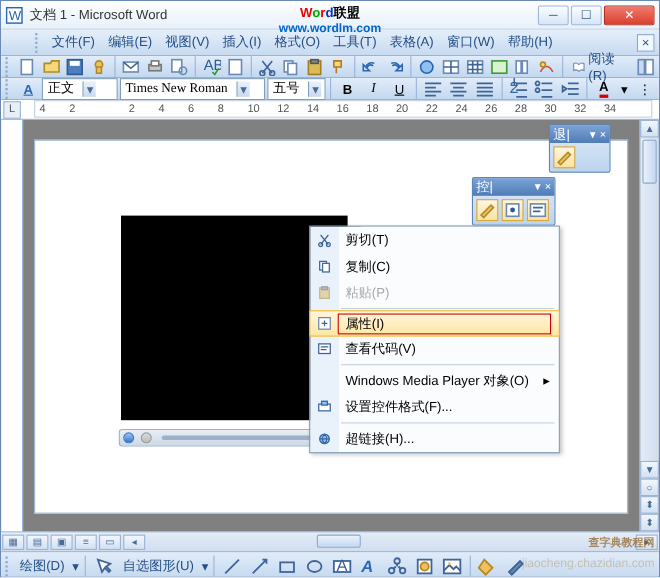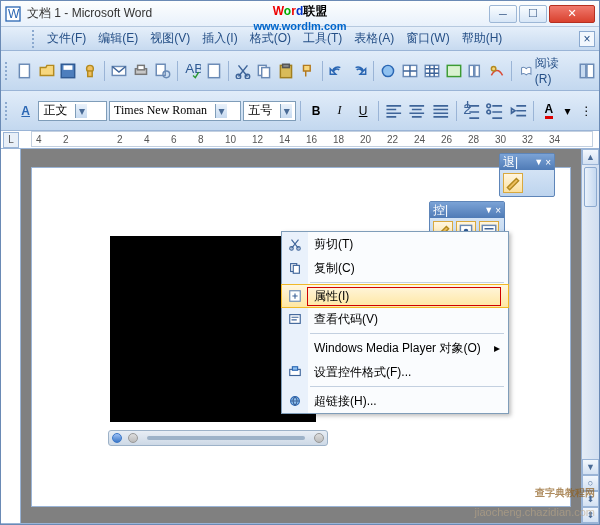--- a/index.html
+++ b/index.html
@@ -20,21 +20,21 @@
 .winbtn { width: 28px; height: 18px; border: 1px solid #9db7d6; background: linear-gradient(#fafdff,#d7e6f7); border-radius: 2px; display: flex; align-items: center; justify-content: center; font-size: 11px; color: #3a5b88; cursor: pointer; }
 .winbtn.close { background: linear-gradient(#f07a6e,#d9412e); border-color: #b52f20; color: #fff; width: 46px; }
 
 
 .menubar { height: 24px; background: linear-gradient(#e5effa,#c7daf0); border-bottom: 1px solid #9ab4d6; display: flex; align-items: center; padding-left: 28px; }
 .menubar .grip { width: 6px; height: 18px; margin: 0 3px; border-left: 2px dotted #8ba9cf; }
 .menubar .menuitem { padding: 2px 6px; color: #254f86; cursor: default; }
 .help-q { margin-left: auto; margin-right: 4px; width: 16px; height: 16px; border: 1px solid #8ba9cf; background: #f2f7fd; text-align: center; line-height: 14px; color: #254f86; }
 
 
-.toolbar { height: 40px; background: linear-gradient(#e1ecf9,#c3d8ef); border-bottom: 1px solid #9ab4d6; display: flex; align-items: center; padding: 0 2px; gap: 2px; }
+.toolbar { height: 20px; background: linear-gradient(#e1ecf9,#c3d8ef); border-bottom: 1px solid #9ab4d6; display: flex; align-items: center; padding: 0 2px; gap: 2px; }
 .tbtn { width: 22px; height: 22px; border: 1px solid transparent; display: flex; align-items: center; justify-content: center; cursor: pointer; }
 .sep { width: 1px; height: 20px; background: #9ab4d6; margin: 0 2px; }
 .combo { height: 20px; background: #fff; border: 1px solid #7f9db9; display: flex; align-items: center; padding: 0 4px; gap: 4px; }
 .combo .dd { width: 12px; text-align: center; color: #4a6b96; background: linear-gradient(#eaf2fb,#c7daf0); margin: -1px -4px -1px 4px; padding: 0 2px; border-left: 1px solid #7f9db9; }
 .readbtn { display: flex; align-items: center; gap: 2px; padding: 0 4px; color: #254f86; }
 
 
 .ruler { height: 18px; background: #fff; border-bottom: 1px solid #9ab4d6; position: relative; display: flex; align-items: center; }
 .ruler .rmark { position: absolute; top: 2px; font-size: 10px; color: #555; }
 .ruler .box { width: 16px; height: 16px; border: 1px solid #9ab4d6; background: #e8eff8; margin-left: 2px; text-align: center; line-height: 14px; font-size: 10px; color: #555;}
@@ -53,21 +53,21 @@
 
 
 .float-tool { position: absolute; background: linear-gradient(#e1ecf9,#bdd4ee); border: 1px solid #5e85b8; border-radius: 2px; }
 .float-tool .ft-title { height: 16px; background: linear-gradient(#7ba3d6,#4f7bb6); color: #fff; font-size: 11px; padding: 0 3px; display: flex; align-items: center; }
 .float-tool .ft-title .ft-arrow { margin-left: auto; font-size: 9px; }
 .float-tool .ft-title .ft-x { margin-left: 2px; font-size: 10px; cursor: pointer; }
 .float-tool .ft-body { padding: 3px; display: flex; gap: 3px; }
 .float-tool .ft-btn { width: 20px; height: 20px; background: linear-gradient(#fff6e1,#fce19f); border: 1px solid #d9a93e; display:flex; align-items:center; justify-content:center; }
 
 
-.context-menu { position: absolute; left: 280px; top: 82px; width: 228px; background: linear-gradient(to right, #e9f1fb 26px, #fafcfe 26px); border: 1px solid #7f9db9; box-shadow: 2px 2px 4px rgba(0,0,0,0.25); }
+.context-menu { position: absolute; left: 280px; top: 96px; width: 228px; background: linear-gradient(to right, #e9f1fb 26px, #fafcfe 26px); border: 1px solid #7f9db9; box-shadow: 2px 2px 4px rgba(0,0,0,0.25); }
 .context-menu .ci { height: 24px; display: flex; align-items: center; padding-right: 8px; cursor: default; }
 .context-menu .ci .ci-icon { width: 26px; display: flex; align-items: center; justify-content: center; }
 .context-menu .ci .ci-label { flex: 1; padding-left: 6px; }
 .context-menu .ci.disabled { color: #a9a9a9; }
 .context-menu .ci.highlight { background: linear-gradient(#fff6df,#ffe7a2); border: 1px solid #f0b828; margin: -1px; }
 .context-menu .ci.highlight .ci-label { outline: 1px solid #d10000; outline-offset: 0; }
 .context-menu .csep { height: 1px; background: #c3d0e0; margin: 2px 4px 2px 28px; }
 
 
 .vscroll { position: absolute; right: 0; top: 0; width: 18px; height: 100%; background: linear-gradient(to right,#e4ecf6,#d1def0); border-left:1px solid #9ab4d6; display:flex; flex-direction:column; }
@@ -430,20 +430,29 @@
       </div>
       <div class="ci">
         <span class="ci-icon">
             <svg width="14" height="14" viewBox="0 0 16 16">
               <rect x="3" y="3" width="7" height="9" fill="#fff"></rect>
               <rect x="6" y="5" width="7" height="9" fill="#fff"></rect>
             </svg>
           </span>
         <span class="ci-label">复制(C)</span>
       </div>
+      <div class="ci disabled">
+        <span class="ci-icon">
+            <svg width="14" height="14" viewBox="0 0 16 16" style="opacity:0.5;">
+              <rect x="3" y="3" width="10" height="11" fill="#d9bb59" stroke="#a17f1f"></rect>
+              <rect x="5" y="2" width="6" height="3" fill="#888" stroke="#555"></rect>
+            </svg>
+          </span>
+        <span class="ci-label">粘贴(P)</span>
+      </div>
       <div class="csep"></div>
       <div class="ci highlight">
         <span class="ci-icon">
             <svg width="14" height="14" viewBox="0 0 16 16">
               <rect x="2" y="2" width="12" height="12" fill="#fff" stroke="#6a8ab5"></rect>
               <path d="M8 5v6M5 8h6"></path>
             </svg>
           </span>
         <span class="ci-label">属性(I)</span>
       </div>

